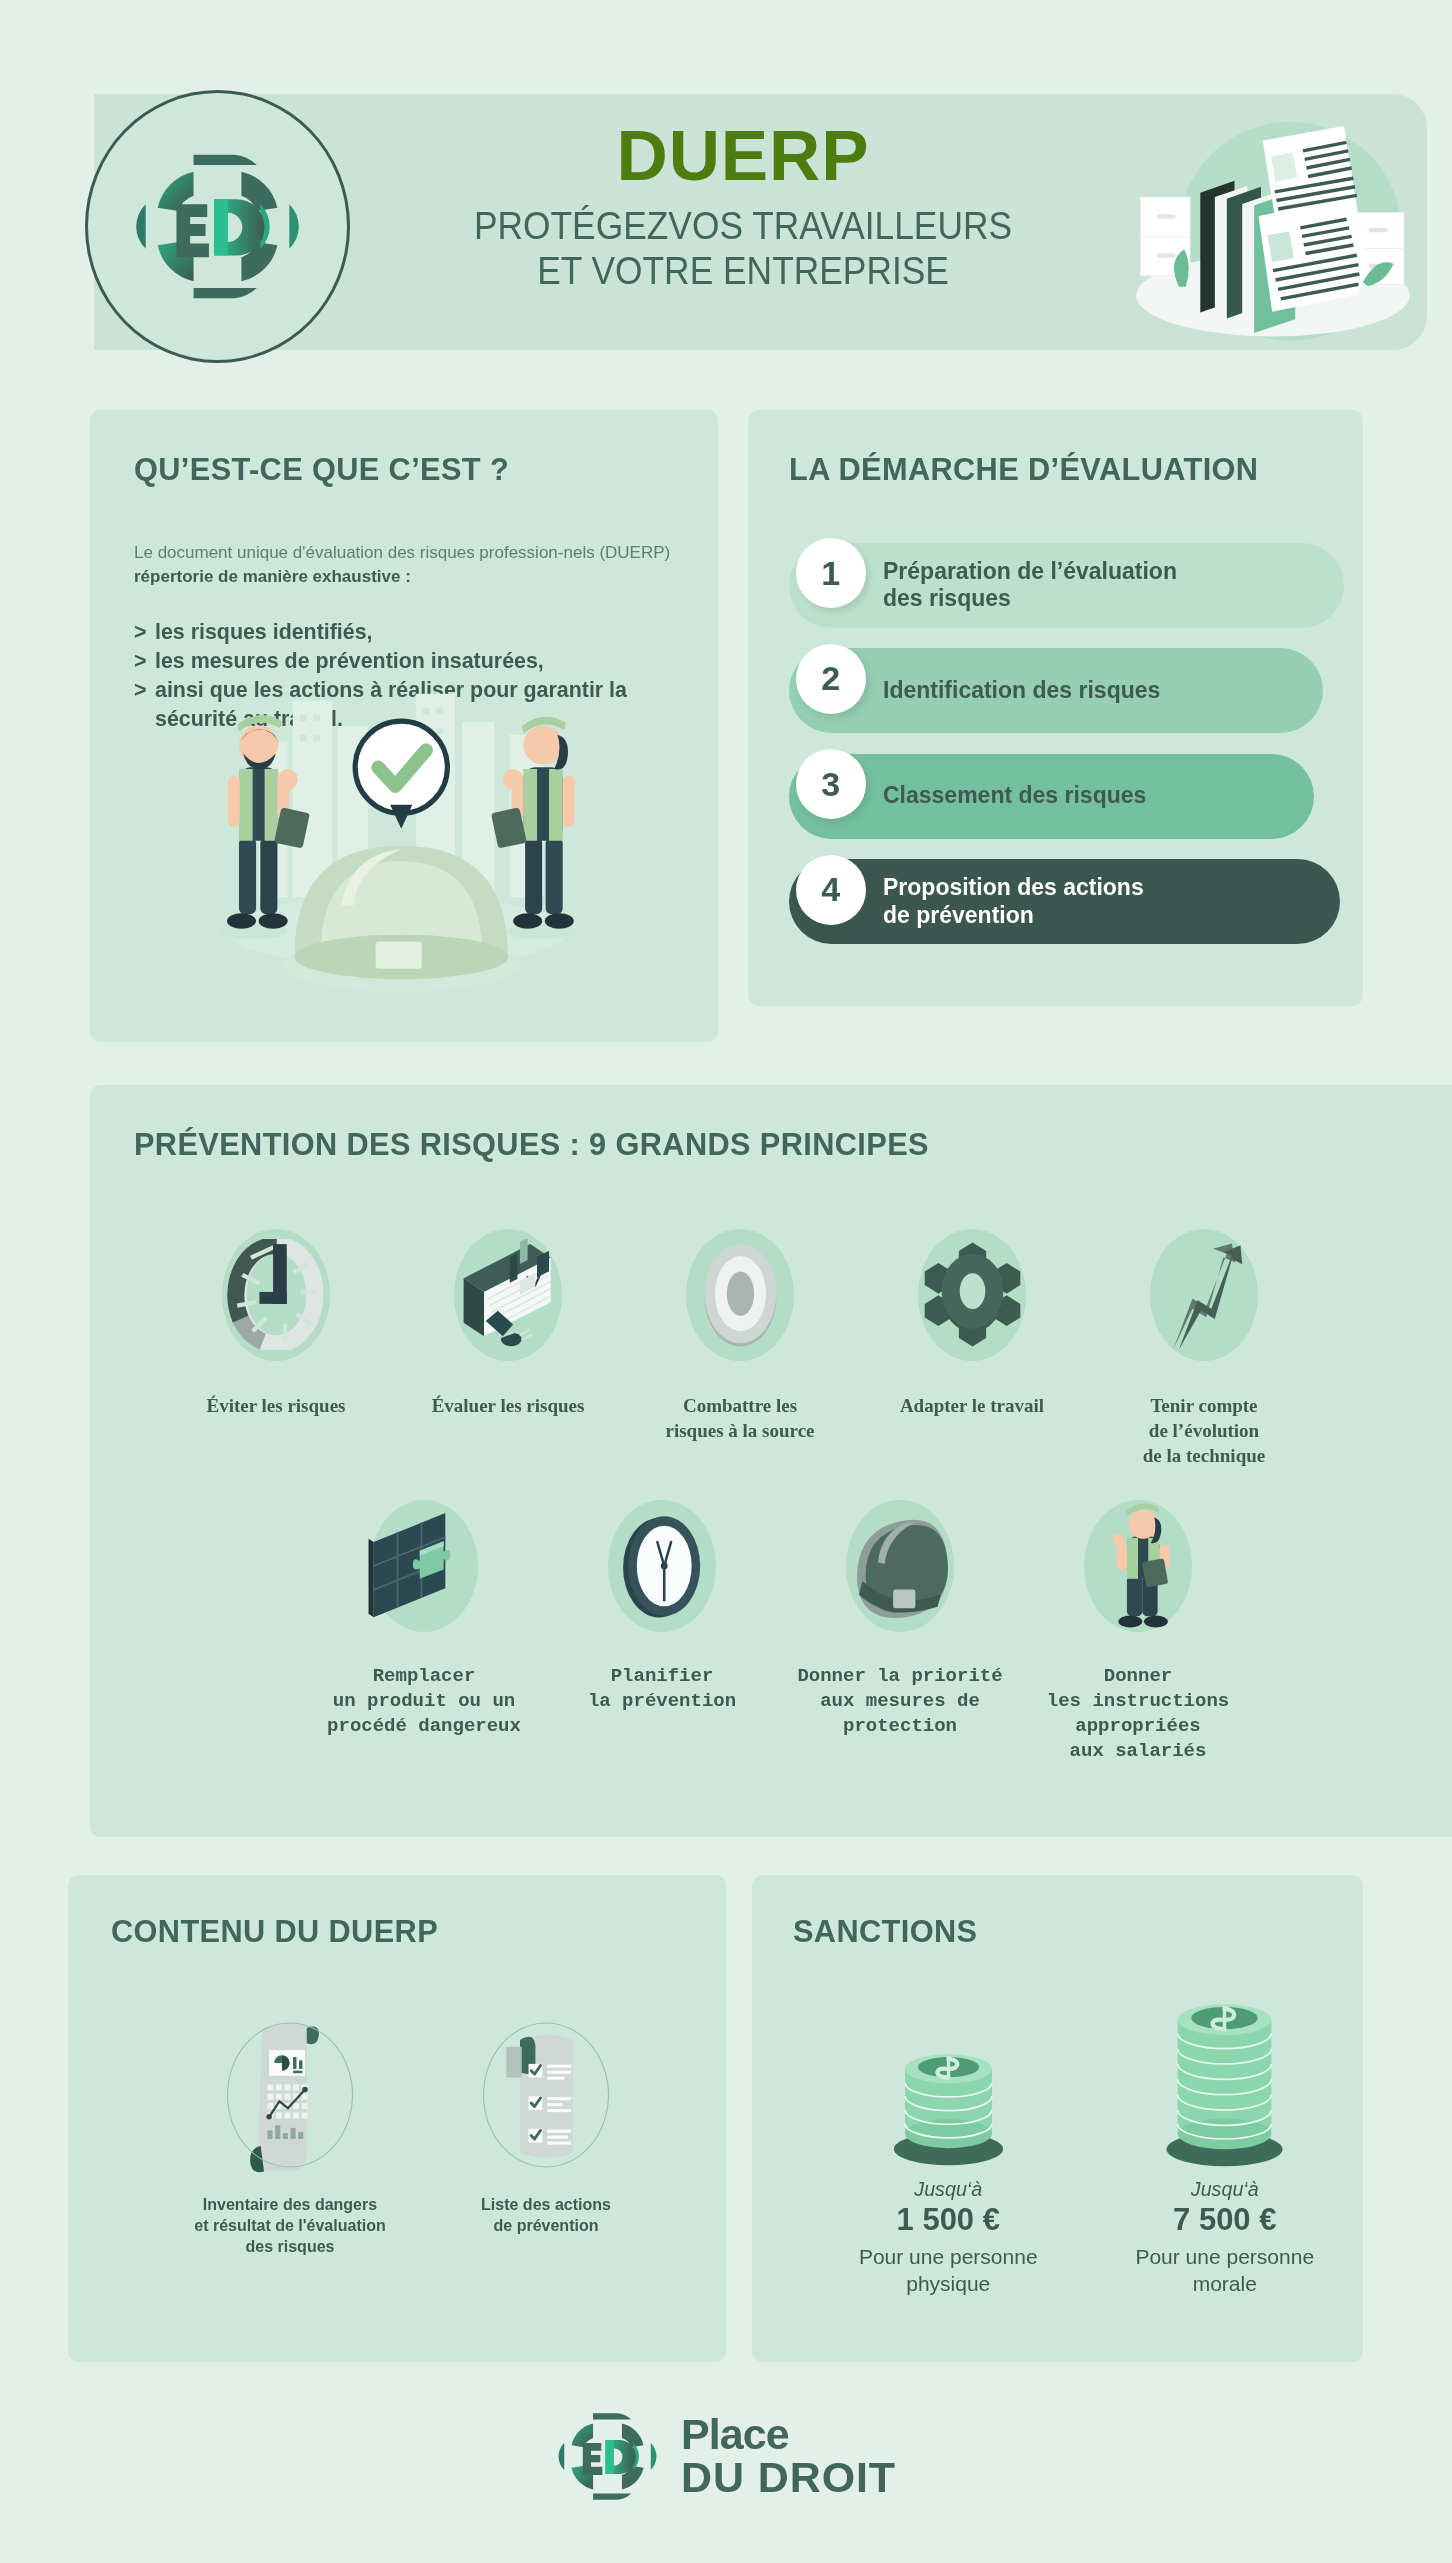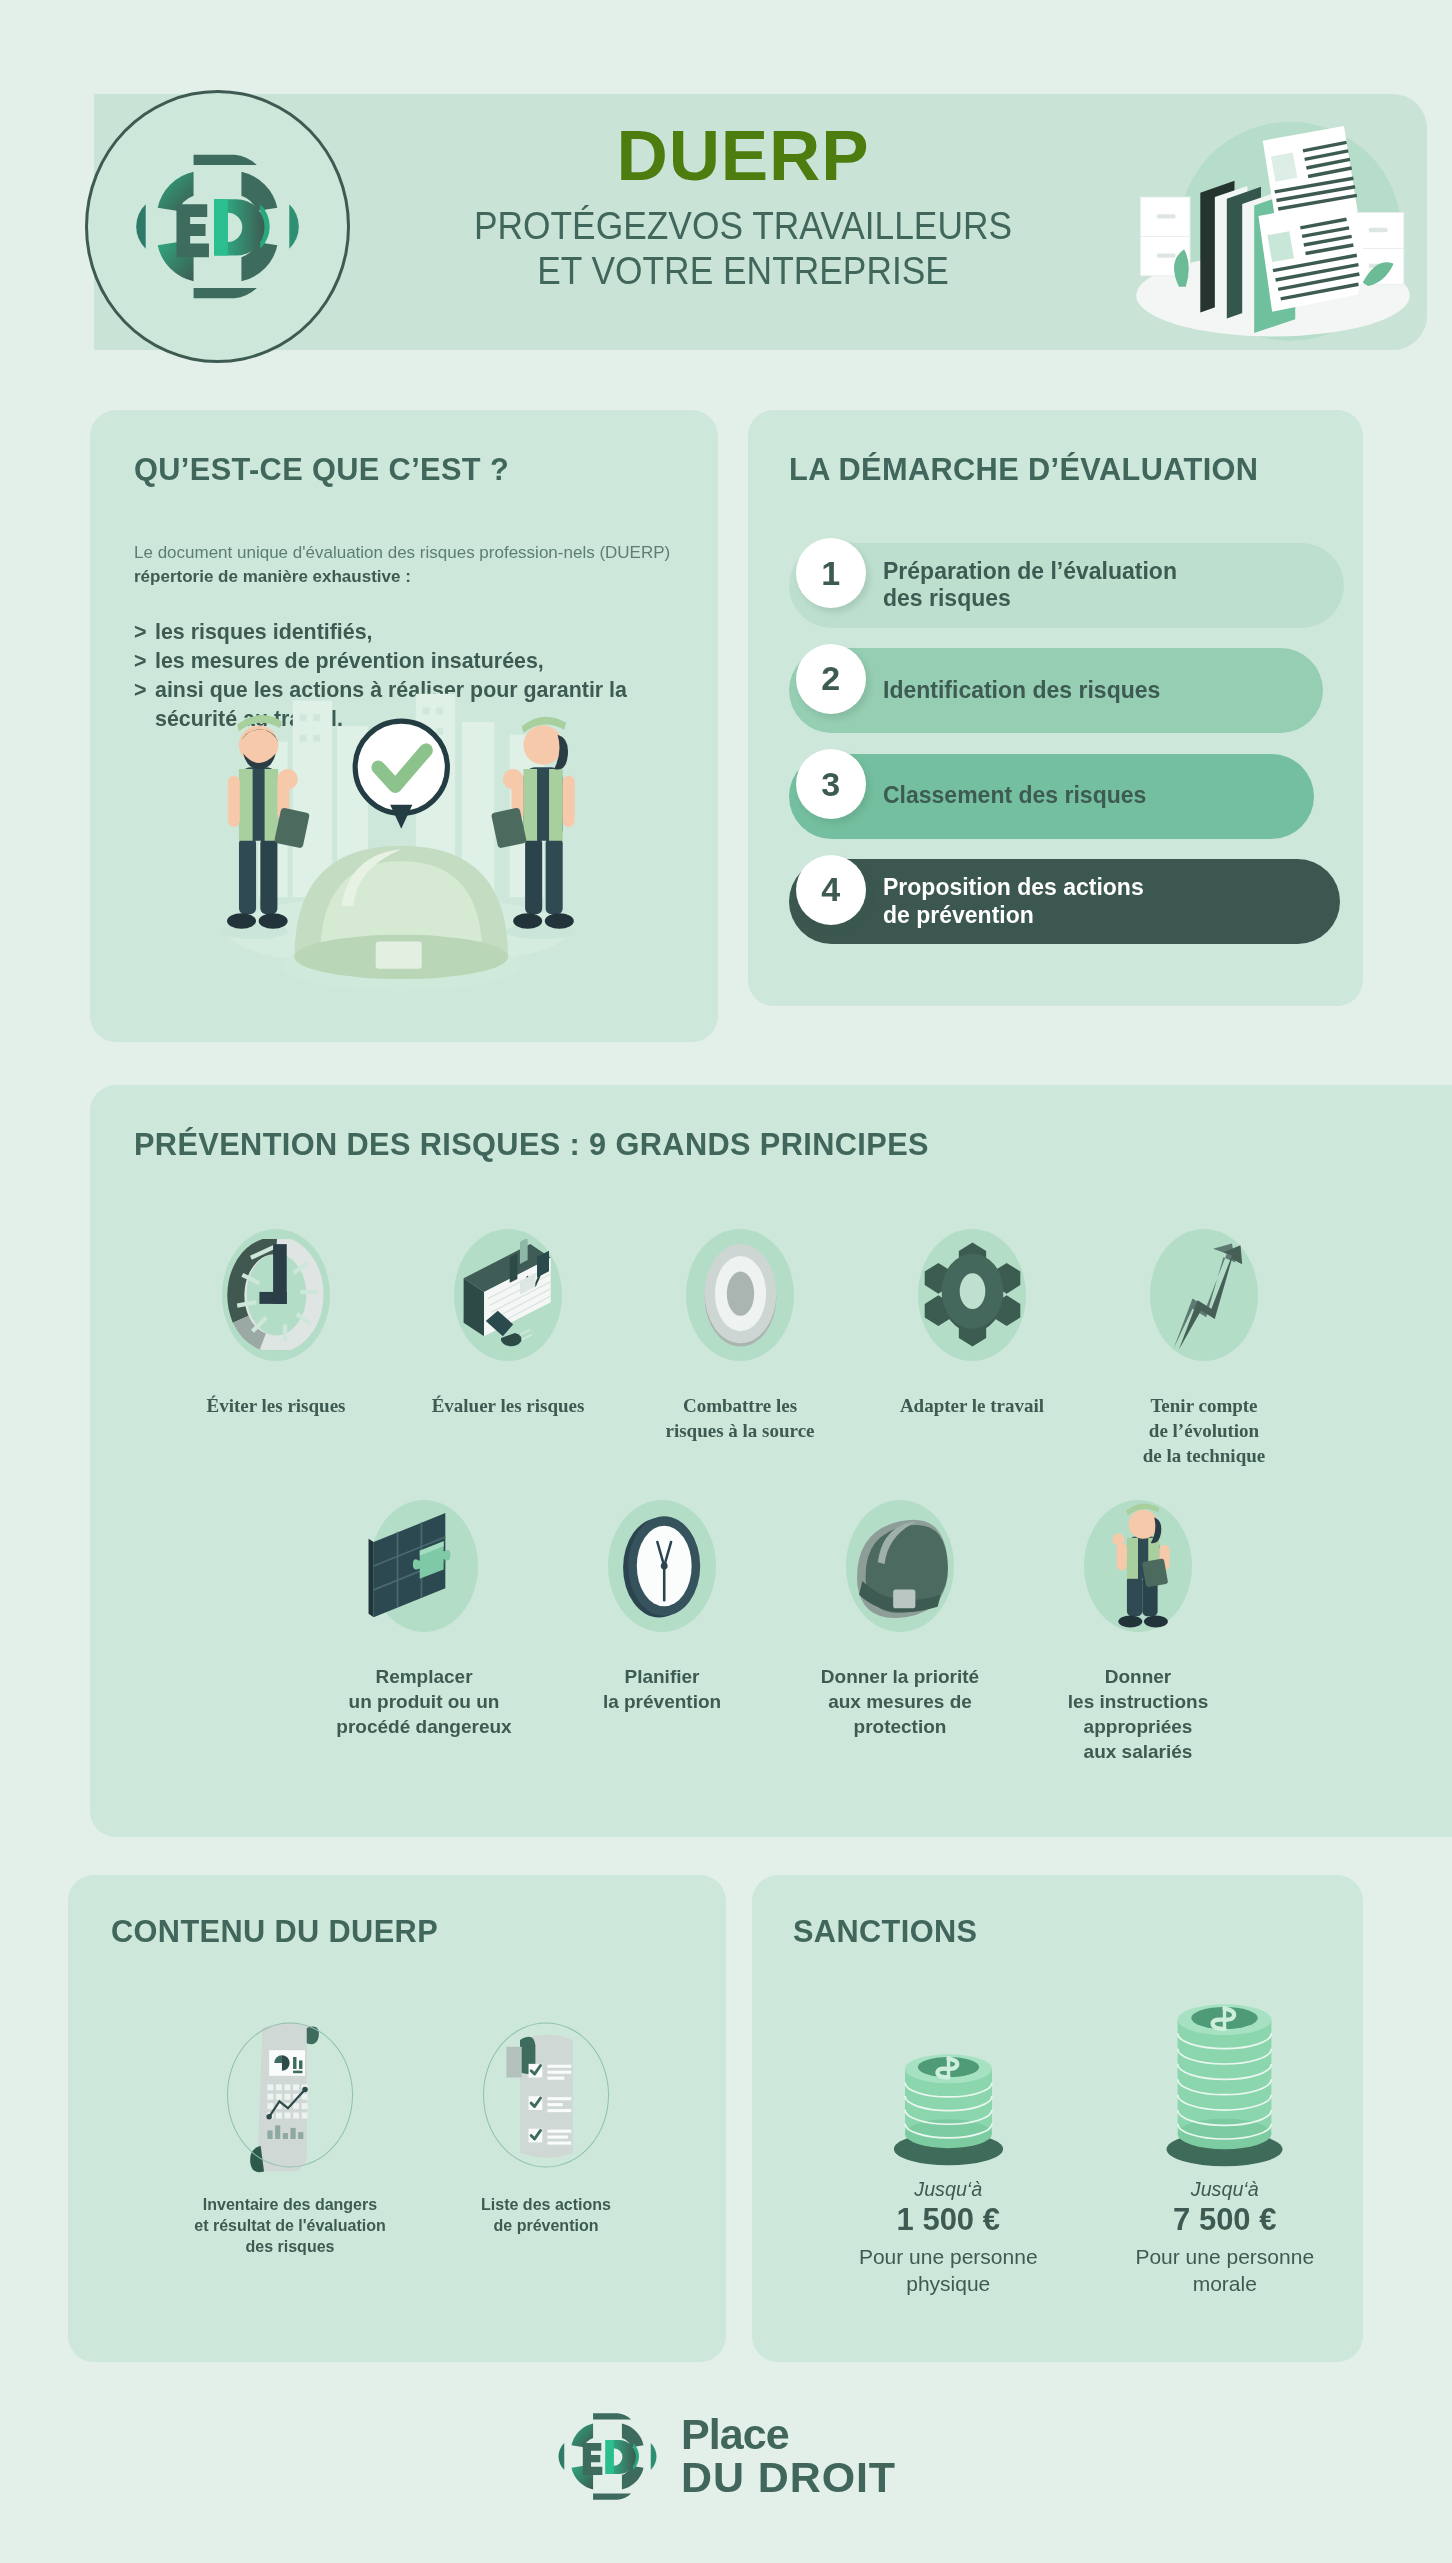--- a/index.html
+++ b/index.html
@@ -36,21 +36,21 @@
     line-height:1.18; font-weight:400;
     transform:scaleX(0.93); transform-origin:center;
   }
   .h-sub1{ margin-top:12px; }
   .header-illustration{
     position:absolute; left:1119px; top:103px; width:308px; height:248px;
   }
 
   
   .card{
-    position:absolute; background:#cde8da; border-radius:26px;
+    position:absolute; background:#cde8da; border-radius:11px;
   }
   .card-title{
     font-size:32px; font-weight:bold; color:#41665c;
     letter-spacing:0.4px;
     transform:scaleX(0.96); transform-origin:left center;
   }
   .dots{
     margin-top:13.7px; height:5.1px;
     background-image:radial-gradient(#7fa99b 1.4px, transparent 1.5px);
     background-size:12px 12px; background-repeat:repeat-x;
@@ -112,21 +112,21 @@
   }
   .pcell .blob{
     position:absolute; width:108px; height:132px; border-radius:50%;
     background:#b4ddc8; left:50%; top:50%; transform:translate(-50%,-50%);
   }
   .pcell .icon{ position:relative; z-index:2; }
   .pcell .plabel{
     margin-top:19px; font-size:19px; font-weight:bold; line-height:1.32;
     color:#3d5b52; white-space:pre-line;
   }
-  .prow2 .pcell{ width:238px; }
+  .prow2 .pcell{ width:238px;font-family:Liberation Mono, monospace; }
 
   
   #card-content{ left:68px; top:1875px; width:658px; height:487px; }
   #card-content .inner{ padding:38px 0 0 43px; }
   #card-content .dots{ width:197px; }
   .ccells{ display:flex; margin-top:34px; padding-left:51px; }
   .ccell{ width:256px; text-align:center; }
   .ccell .art{ height:184px; display:flex; align-items:center; justify-content:center; position:relative; }
   .ccell .ring{
     position:absolute; width:126px; height:145px; border-radius:50%;

